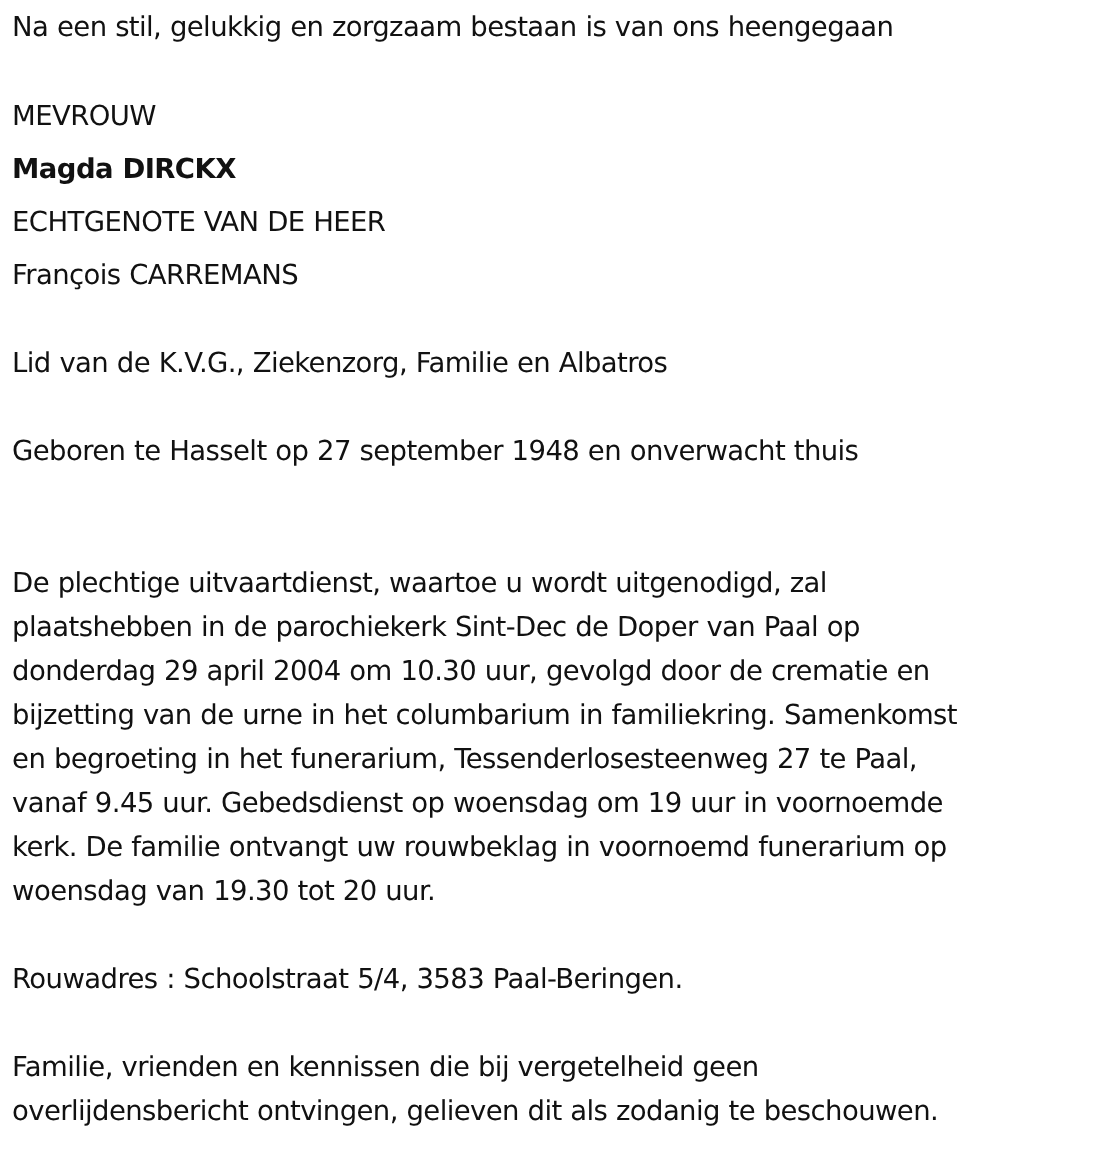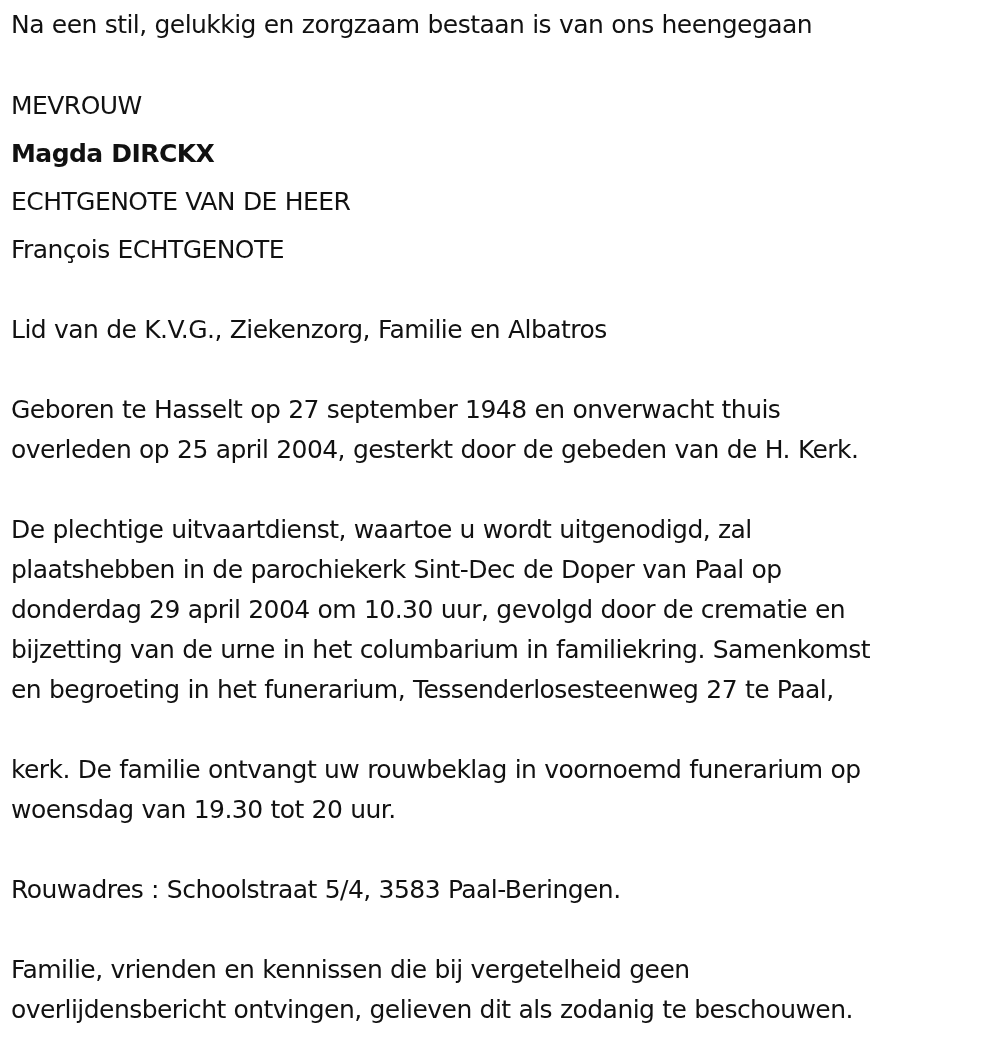--- a/index.html
+++ b/index.html
@@ -32,32 +32,32 @@
   </style>
 </head>
 <body>
 
 <div class="page">
   <div class="line" style="top:10px">Na een stil, gelukkig en zorgzaam bestaan is van ons heengegaan</div>
 
   <div class="line" style="top:91px">MEVROUW</div>
   <div class="line bold" style="top:139px">Magda DIRCKX</div>
   <div class="line" style="top:187px">ECHTGENOTE VAN DE HEER</div>
-  <div class="line" style="top:235px">François ECHTGENOTE</div>
+  <div class="line" style="top:235px">François CARREMANS</div>
 
   <div class="line" style="top:315px">Lid van de K.V.G., Ziekenzorg, Familie en Albatros</div>
 
   <div class="line" style="top:395px">Geboren te Hasselt op 27 september 1948 en onverwacht thuis</div>
-  <div class="line" style="top:435px">overleden op 25 april 2004, gesterkt door de gebeden van de H. Kerk.</div>
 
   <div class="line" style="top:515px">De plechtige uitvaartdienst, waartoe u wordt uitgenodigd, zal</div>
   <div class="line" style="top:555px">plaatshebben in de parochiekerk Sint-Dec de Doper van Paal op</div>
   <div class="line" style="top:595px">donderdag 29 april 2004 om 10.30 uur, gevolgd door de crematie en</div>
   <div class="line" style="top:635px">bijzetting van de urne in het columbarium in familiekring. Samenkomst</div>
   <div class="line" style="top:675px">en begroeting in het funerarium, Tessenderlosesteenweg 27 te Paal,</div>
+  <div class="line" style="top:715px">vanaf 9.45 uur. Gebedsdienst op woensdag om 19 uur in voornoemde</div>
   <div class="line" style="top:755px">kerk. De familie ontvangt uw rouwbeklag in voornoemd funerarium op</div>
   <div class="line" style="top:795px">woensdag van 19.30 tot 20 uur.</div>
 
   <div class="line" style="top:875px">Rouwadres : Schoolstraat 5/4, 3583 Paal-Beringen.</div>
 
   <div class="line" style="top:955px">Familie, vrienden en kennissen die bij vergetelheid geen</div>
   <div class="line" style="top:995px">overlijdensbericht ontvingen, gelieven dit als zodanig te beschouwen.</div>
 </div>
 
 </body></html>

